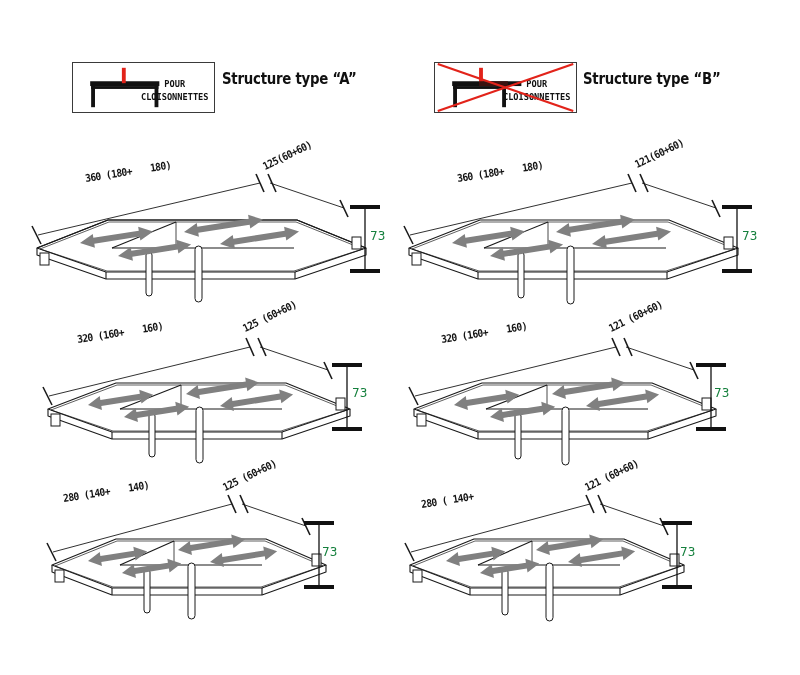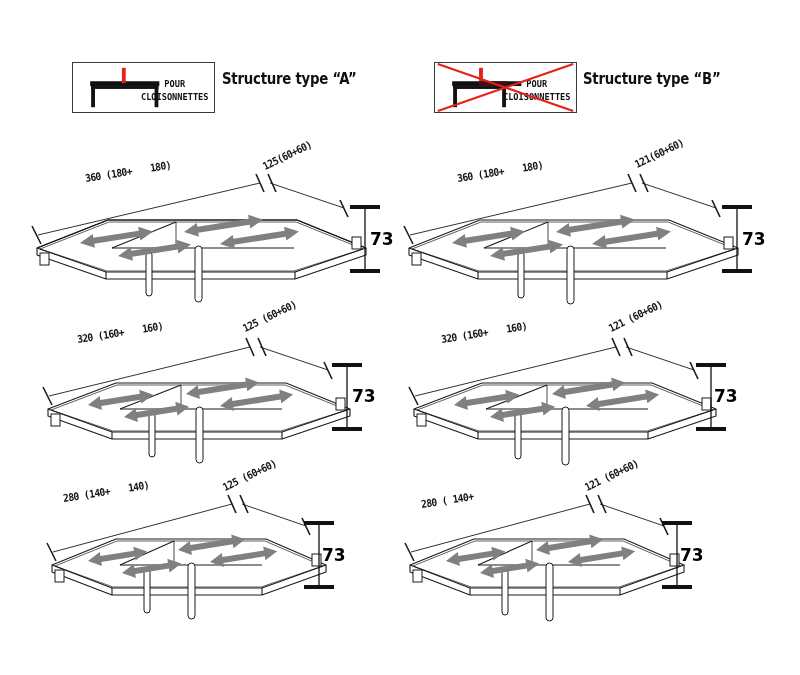--- a/index.html
+++ b/index.html
@@ -36,21 +36,21 @@
     transform-origin:left bottom;
     letter-spacing:-0.6px;
   }
   .dimlbl.w{transform:rotate(-9deg) scaleX(0.92);}
   .dimlbl.d{transform:rotate(-26deg) scaleX(0.92);}
   .dimlbl .gap{display:inline-block;width:20px;}
 
   .hlbl{
     position:absolute;white-space:nowrap;
     font-family:"DejaVu Sans","Liberation Sans",sans-serif;
-    font-size:17px;font-weight:700;color:#000000;
+    font-size:12px;font-weight:400;color:#15803d;
   }
 </style>
 </head>
 <body>
 
 <div class="sheet">
 
   <div class="icon-box" style="left:72px;top:62px;width:143px;height:51px;">
     <svg class="icon-svg" viewBox="0 0 143 51">
 

